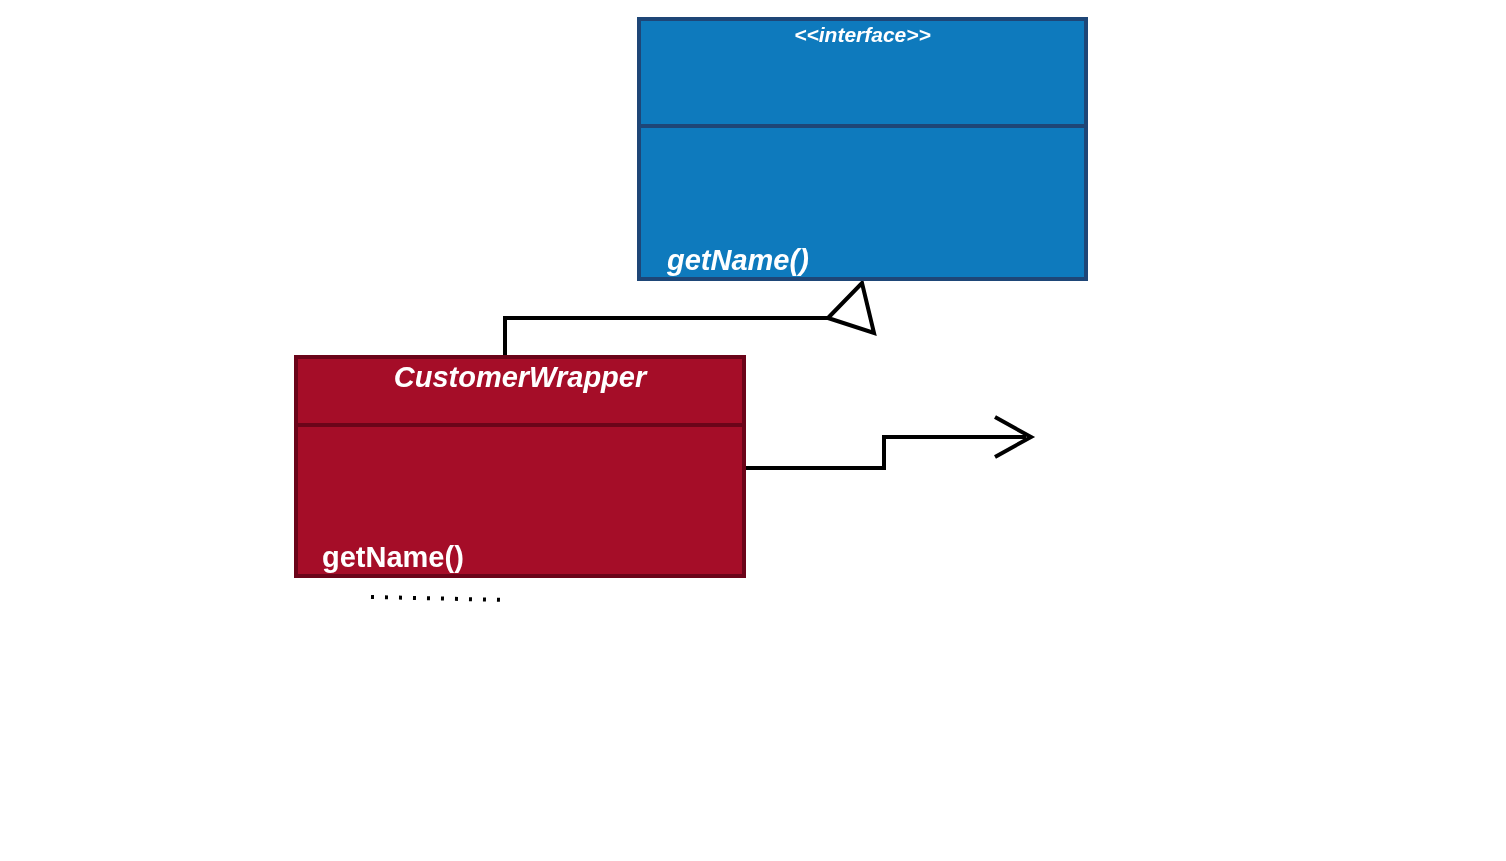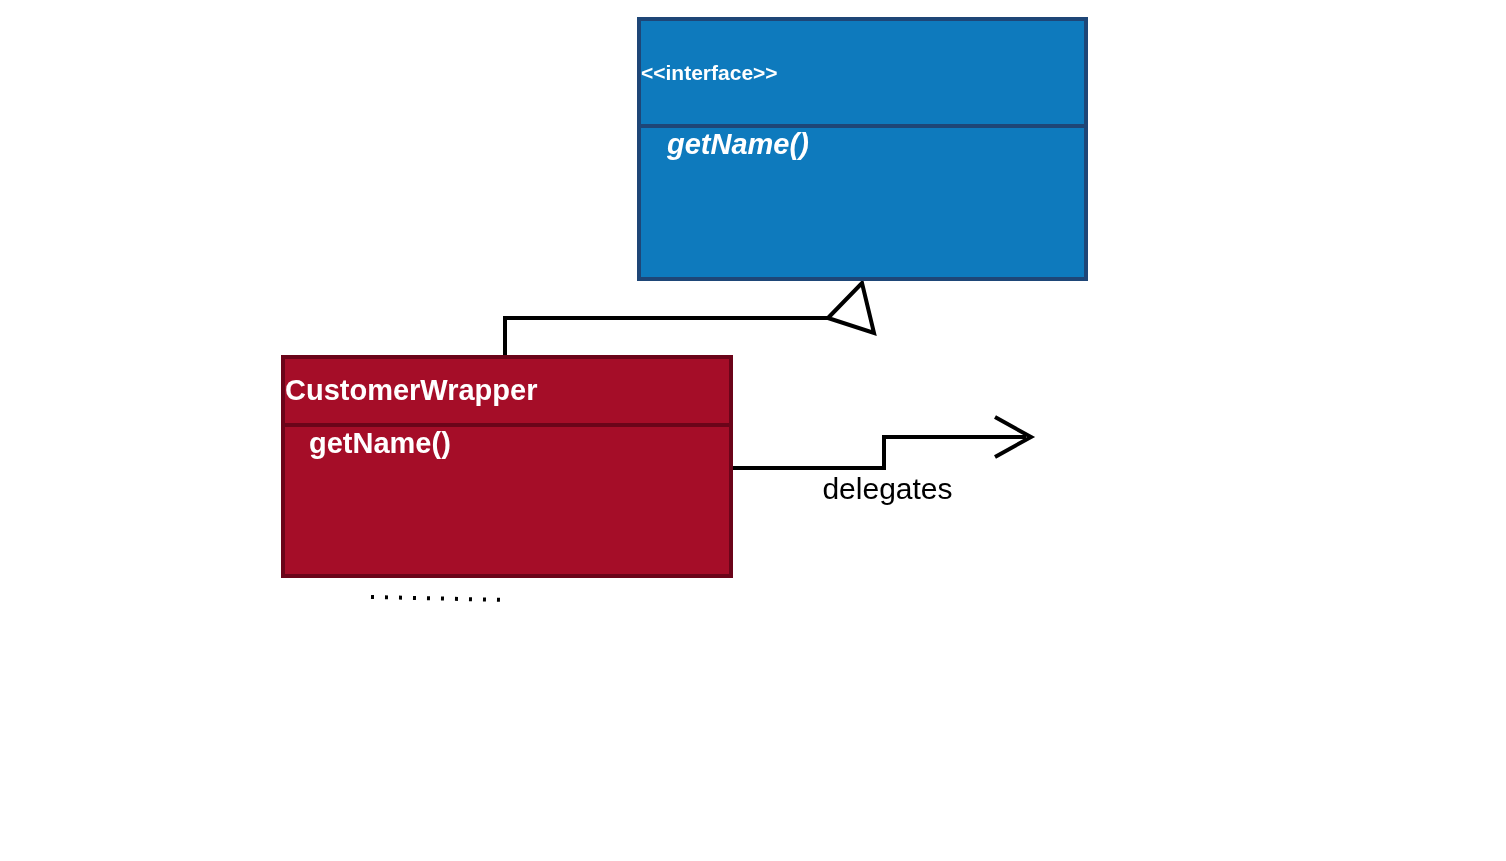--- a/index.html
+++ b/index.html
@@ -44,49 +44,50 @@
     left: 637px; top: 17px;
     width: 451px; height: 264px;
     background: var(--interface_fill, #0E7ABD);
     border: 4px solid var(--interface_border, #1E4677);
   }
   .uml-box.interface .header {
     height: 107px;
     border-bottom: 4px solid var(--interface_border, #1E4677);
   }
   .uml-box.wrapper {
-    left: 281px; top: 355px;
+    left: 294px; top: 355px;
     width: 452px; height: 223px;
     background: var(--wrapper_fill, #A50D28);
     border: 4px solid var(--wrapper_border, #6B0419);
   }
   .uml-box.wrapper .header {
     height: 68px;
     border-bottom: 4px solid var(--wrapper_border, #6B0419);
   }
   .header {
     display: flex;
-    flex-direction: row;
+    flex-direction: column;
     align-items: center;
     justify-content: space-between;
+    font-style: italic;
   }
   .stereotype {
     font-size: 21px;
     font-weight: bold;
     line-height: 1.3;
   }
   .cls-name {
     font-size: 29px;
     font-weight: bold;
     line-height: 1.3;
   }
   .body {
     display: flex;
     flex-direction: column;
-    justify-content: flex-start;
+    justify-content: flex-end;
     height: calc(100% - 111px + 4px);
   }
   .uml-box.interface .body { height: 149px; padding-left: 26px; }
   .uml-box.wrapper .body { height: 147px; padding-left: 24px; }
   .method {
     font-size: 29px;
     font-weight: bold;
   }
   .method.italic { font-style: italic; }
   .edge-label {
@@ -126,15 +127,14 @@
 
   <div class="uml-box wrapper">
     <div class="header">
       <div class="cls-name">CustomerWrapper</div>
     </div>
     <div class="body">
       <div class="method">getName()</div>
     </div>
   </div>
 
-  <div class="edge-label">delegates</div>
 
 </div>
 
 </body></html>

